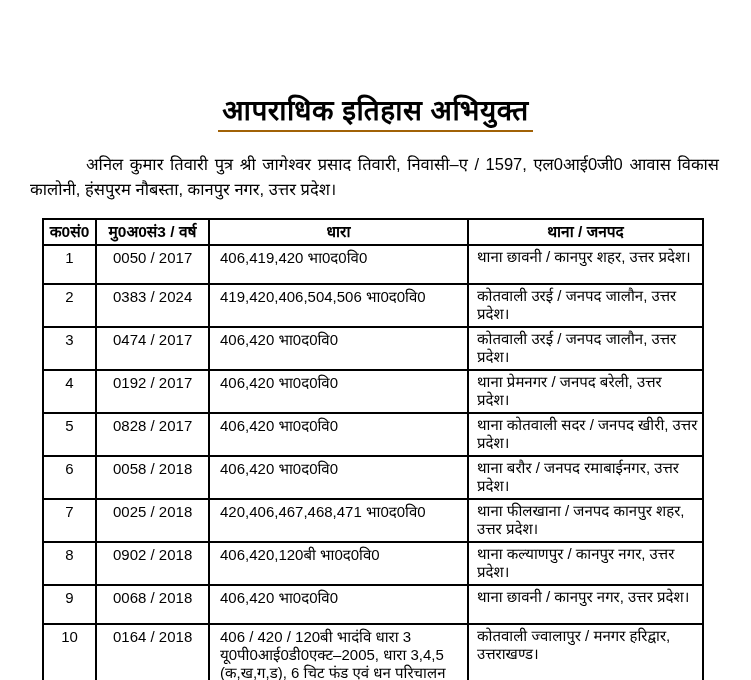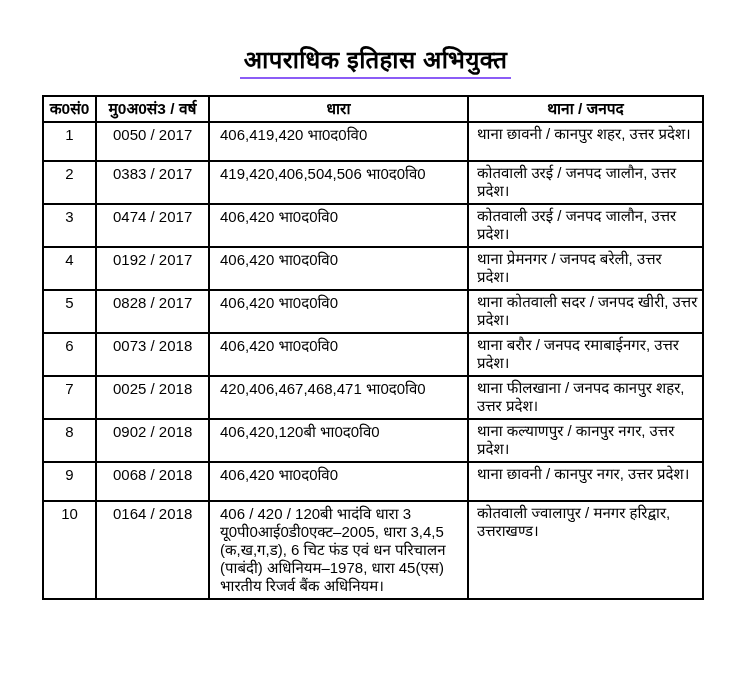--- a/index.html
+++ b/index.html
@@ -12,25 +12,26 @@
     font-family: "Liberation Sans", "DejaVu Sans", sans-serif;
     overflow: hidden;
     box-sizing: border-box;
   }
   .title-wrap {
     text-align: center;
     padding-top: 42px;
   }
   .doc-title {
     display: inline-block;
-    font-size: 24px;
+    font-size: 28px;
     font-weight: 700;
     letter-spacing: 0.5px;
-    border-bottom: 2px solid #8b5cf6;
+    border-bottom: 2px solid #a16207;
     padding: 0 4px 2px 4px;
+    margin-top: 48px;
   }
   .intro {
     margin: 20px 32px 0 30px;
     font-size: 16.5px;
     line-height: 25px;
     text-align: justify;
     text-indent: 56px;
   }
   table.history-table {
     margin: 16px 0 0 42px;
@@ -62,20 +63,21 @@
 </style>
 </head>
 <body>
 
 <div class="page">
 
   <div class="title-wrap">
     <span class="doc-title">आपराधिक इतिहास अभियुक्त</span>
   </div>
 
+  <p class="intro">अनिल कुमार तिवारी पुत्र श्री जागेश्वर प्रसाद तिवारी, निवासी–ए / 1597, एल0आई0जी0 आवास विकास कालोनी, हंसपुरम नौबस्ता, कानपुर नगर, उत्तर प्रदेश।</p>
 
   <table class="history-table">
     <colgroup>
       <col style="width:53px">
       <col style="width:113px">
       <col style="width:259px">
       <col style="width:235px">
     </colgroup>
     <thead>
       <tr>
@@ -88,21 +90,21 @@
     <tbody>
     <tr>
       <td class="c-sno">1</td>
       <td class="c-case">0050 / 2017</td>
       <td class="c-sec">406,419,420 भा0द0वि0</td>
       <td class="c-ps">थाना छावनी / कानपुर शहर, उत्तर प्रदेश।</td>
     </tr>
 
     <tr>
       <td class="c-sno">2</td>
-      <td class="c-case">0383 / 2017</td>
+      <td class="c-case">0383 / 2024</td>
       <td class="c-sec">419,420,406,504,506 भा0द0वि0</td>
       <td class="c-ps">कोतवाली उरई / जनपद जालौन, उत्तर प्रदेश।</td>
     </tr>
 
     <tr>
       <td class="c-sno">3</td>
       <td class="c-case">0474 / 2017</td>
       <td class="c-sec">406,420 भा0द0वि0</td>
       <td class="c-ps">कोतवाली उरई / जनपद जालौन, उत्तर प्रदेश।</td>
     </tr>
@@ -116,21 +118,21 @@
 
     <tr>
       <td class="c-sno">5</td>
       <td class="c-case">0828 / 2017</td>
       <td class="c-sec">406,420 भा0द0वि0</td>
       <td class="c-ps">थाना कोतवाली सदर / जनपद खीरी, उत्तर प्रदेश।</td>
     </tr>
 
     <tr>
       <td class="c-sno">6</td>
-      <td class="c-case">0073 / 2018</td>
+      <td class="c-case">0058 / 2018</td>
       <td class="c-sec">406,420 भा0द0वि0</td>
       <td class="c-ps">थाना बरौर / जनपद रमाबाईनगर, उत्तर प्रदेश।</td>
     </tr>
 
     <tr>
       <td class="c-sno">7</td>
       <td class="c-case">0025 / 2018</td>
       <td class="c-sec">420,406,467,468,471 भा0द0वि0</td>
       <td class="c-ps">थाना फीलखाना / जनपद कानपुर शहर, उत्तर प्रदेश।</td>
     </tr>

